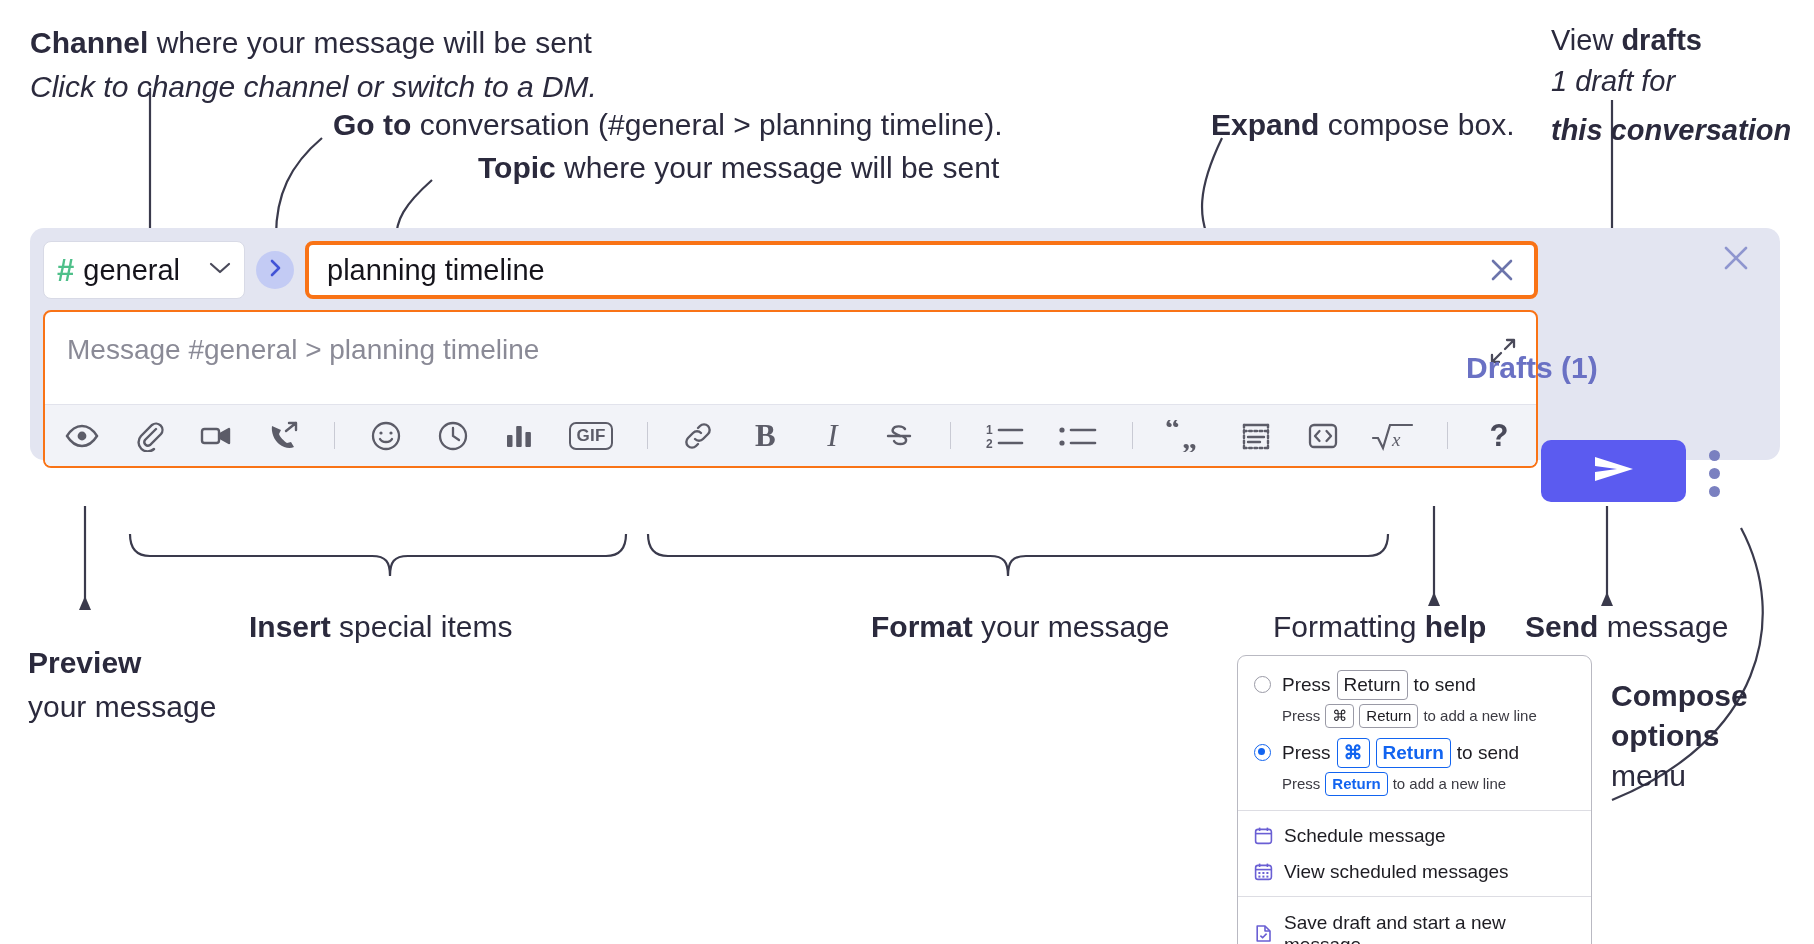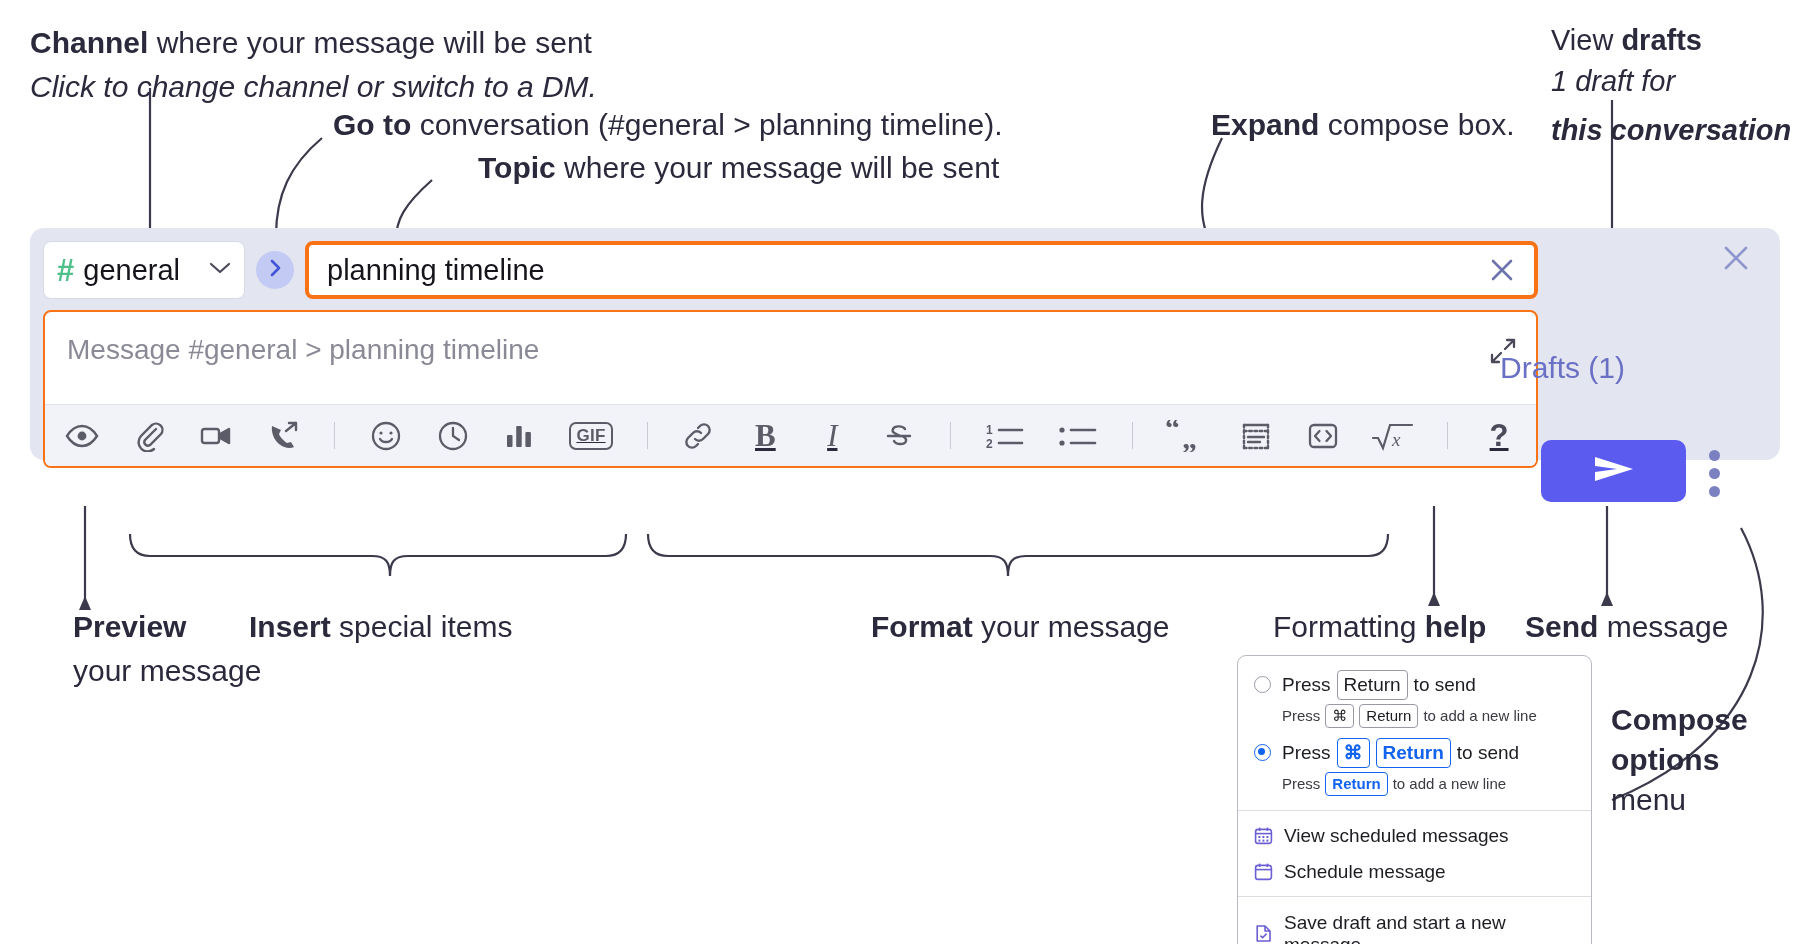--- a/index.html
+++ b/index.html
@@ -47,36 +47,36 @@
   .msg-box{
     margin-top:11px;background:#fff;border:2px solid #f97316;border-radius:8px;overflow:hidden;
   }
   .msg-area{height:92px;position:relative;}
   .placeholder{
     position:absolute;left:22px;top:22px;font-size:28px;color:#8a8a96;
   }
   .expand-btn{position:absolute;right:18px;top:24px;color:#4a4a5a;}
   .toolbar{
     height:62px;background:#f2f3f8;border-top:1px solid #e2e3ec;
-    display:flex;align-items:center;padding:18px 18px;box-sizing:border-box;gap:18px;text-decoration:underline;
+    display:flex;align-items:center;padding:18px 18px;box-sizing:border-box;gap:18px;
   }
   .tb{width:45px;height:45px;display:flex;align-items:center;justify-content:center;color:#5c5c68;}
   .tb.gap{margin-right:11px;}
   .sep{width:1px;height:27px;background:#c9cad4;margin:0 14px;}
   .gifbox{
     border:2.4px solid #5c5c68;border-radius:7px;font-size:17px;font-weight:700;
     padding:2px 5px;letter-spacing:.3px;color:#5c5c68;
   }
   .bld{font-size:31px;font-weight:700;font-family:"Liberation Serif",serif;}
   .ital{font-size:31px;font-style:italic;font-family:"Liberation Serif",serif;}
   .qmark{font-size:31px;font-weight:600;color:#4a4a5a;}
 
   
   #drafts-label{
-    position:absolute;left:1500px;top:351px;font-size:30px;color:#6a71c4;
+    position:absolute;left:1466px;top:351px;font-size:30px;color:#6a71c4;font-weight:bold;
   }
   #panel-close{position:absolute;left:1723px;top:228px;color:#8f96cf;}
   #send-button{
     position:absolute;left:1541px;top:440px;width:145px;height:62px;
     background:#5b5bf0;border-radius:10px;display:flex;align-items:center;justify-content:center;
   }
   #kebab{position:absolute;left:1709px;top:450px;display:flex;flex-direction:column;gap:7px;align-items:center;}
   #kebab i{display:block;width:11px;height:11px;border-radius:50%;background:#7a80c0;}
 
   
@@ -377,42 +377,42 @@
     </svg>
   </span>
 </div>
 
 <div id="kebab">
   <i></i>
   <i></i>
   <i></i>
 </div>
 
-<div class="ann f30" style="left:28px;top:608px;margin-left:45px;">
+<div class="ann f30" style="left:28px;top:644px;">
   <div><b>Preview</b></div>
   <div style="margin-top:6px;"><span>your message</span></div>
 </div>
 
 <div class="ann f30" style="left:249px;top:608px;">
   <b>Insert</b><span> special items</span>
 </div>
 
 <div class="ann f30" style="left:871px;top:608px;">
   <b>Format</b><span> your message</span>
 </div>
 
 <div class="ann f30" style="left:1273px;top:608px;text-align:center;">
   <span>Formatting </span><b>help</b>
 </div>
 
 <div class="ann f30" style="left:1525px;top:608px;">
   <b>Send</b><span> message</span>
 </div>
 
-<div class="ann f30" style="left:1611px;top:700px;line-height:1.34;">
+<div class="ann f30" style="left:1611px;top:676px;line-height:1.34;">
   <div><b>Compose</b></div>
   <div><b>options</b></div>
   <div><span>menu</span></div>
 </div>
 
 <div id="options-menu">
 
   <div class="radio-sec">
 
     <div class="radio-row">
@@ -442,50 +442,50 @@
     <div class="rsub" style="margin-bottom:2px;">
       <span>Press</span>
       <span class="key blue">Return</span>
       <span>to add a new line</span>
     </div>
   </div>
 
   <div class="menu-div"></div>
 
   <div style="padding:7px 0 6px 0;">
+    <div class="mitem">
+      <span class="mico">
+        <svg width="19" height="19" viewBox="0 0 19 19" fill="none" stroke="currentColor" stroke-width="1.6">
+          <rect x="1.6" y="3.4" width="15.8" height="14" rx="2.4"></rect>
+          <path d="M1.6 7.6 L17.4 7.6"></path>
+            <path d="M5.6 1.6 L5.6 5"></path>
+            <path d="M13.4 1.6 L13.4 5"></path>
+        </svg>
+      </span>
+      <span>Schedule message</span>
+    </div>
     <div class="mitem">
       <span class="mico">
         <svg width="19" height="19" viewBox="0 0 19 19" fill="none" stroke="currentColor" stroke-width="1.6">
           <rect x="1.6" y="3.4" width="15.8" height="14" rx="2.4"></rect>
           <path d="M1.6 7.6 L17.4 7.6"></path>
             <path d="M5.6 1.6 L5.6 5"></path>
             <path d="M13.4 1.6 L13.4 5"></path>
           <g fill="currentColor" stroke="none">
             <rect x="4.4" y="10" width="2" height="2"></rect>
               <rect x="8.4" y="10" width="2" height="2"></rect>
               <rect x="12.4" y="10" width="2" height="2"></rect>
             <rect x="4.4" y="13.6" width="2" height="2"></rect>
               <rect x="8.4" y="13.6" width="2" height="2"></rect>
               <rect x="12.4" y="13.6" width="2" height="2"></rect>
           </g>
         </svg>
       </span>
       <span>View scheduled messages</span>
     </div>
-    <div class="mitem">
-      <span class="mico">
-        <svg width="19" height="19" viewBox="0 0 19 19" fill="none" stroke="currentColor" stroke-width="1.6">
-          <rect x="1.6" y="3.4" width="15.8" height="14" rx="2.4"></rect>
-          <path d="M1.6 7.6 L17.4 7.6"></path>
-            <path d="M5.6 1.6 L5.6 5"></path>
-            <path d="M13.4 1.6 L13.4 5"></path>
-        </svg>
-      </span>
-      <span>Schedule message</span>
-    </div>
   </div>
 
   <div class="menu-div"></div>
 
   <div style="padding:8px 0 9px 0;">
     <div class="mitem">
       <span class="mico">
         <svg width="19" height="19" viewBox="0 0 19 19" fill="none" stroke="currentColor" stroke-width="1.6" stroke-linejoin="round">
           <path d="M3.2 2 L11 2 L16 7 L16 17 L3.2 17 Z"></path>
           <path d="M11 2 L11 7 L16 7"></path>

